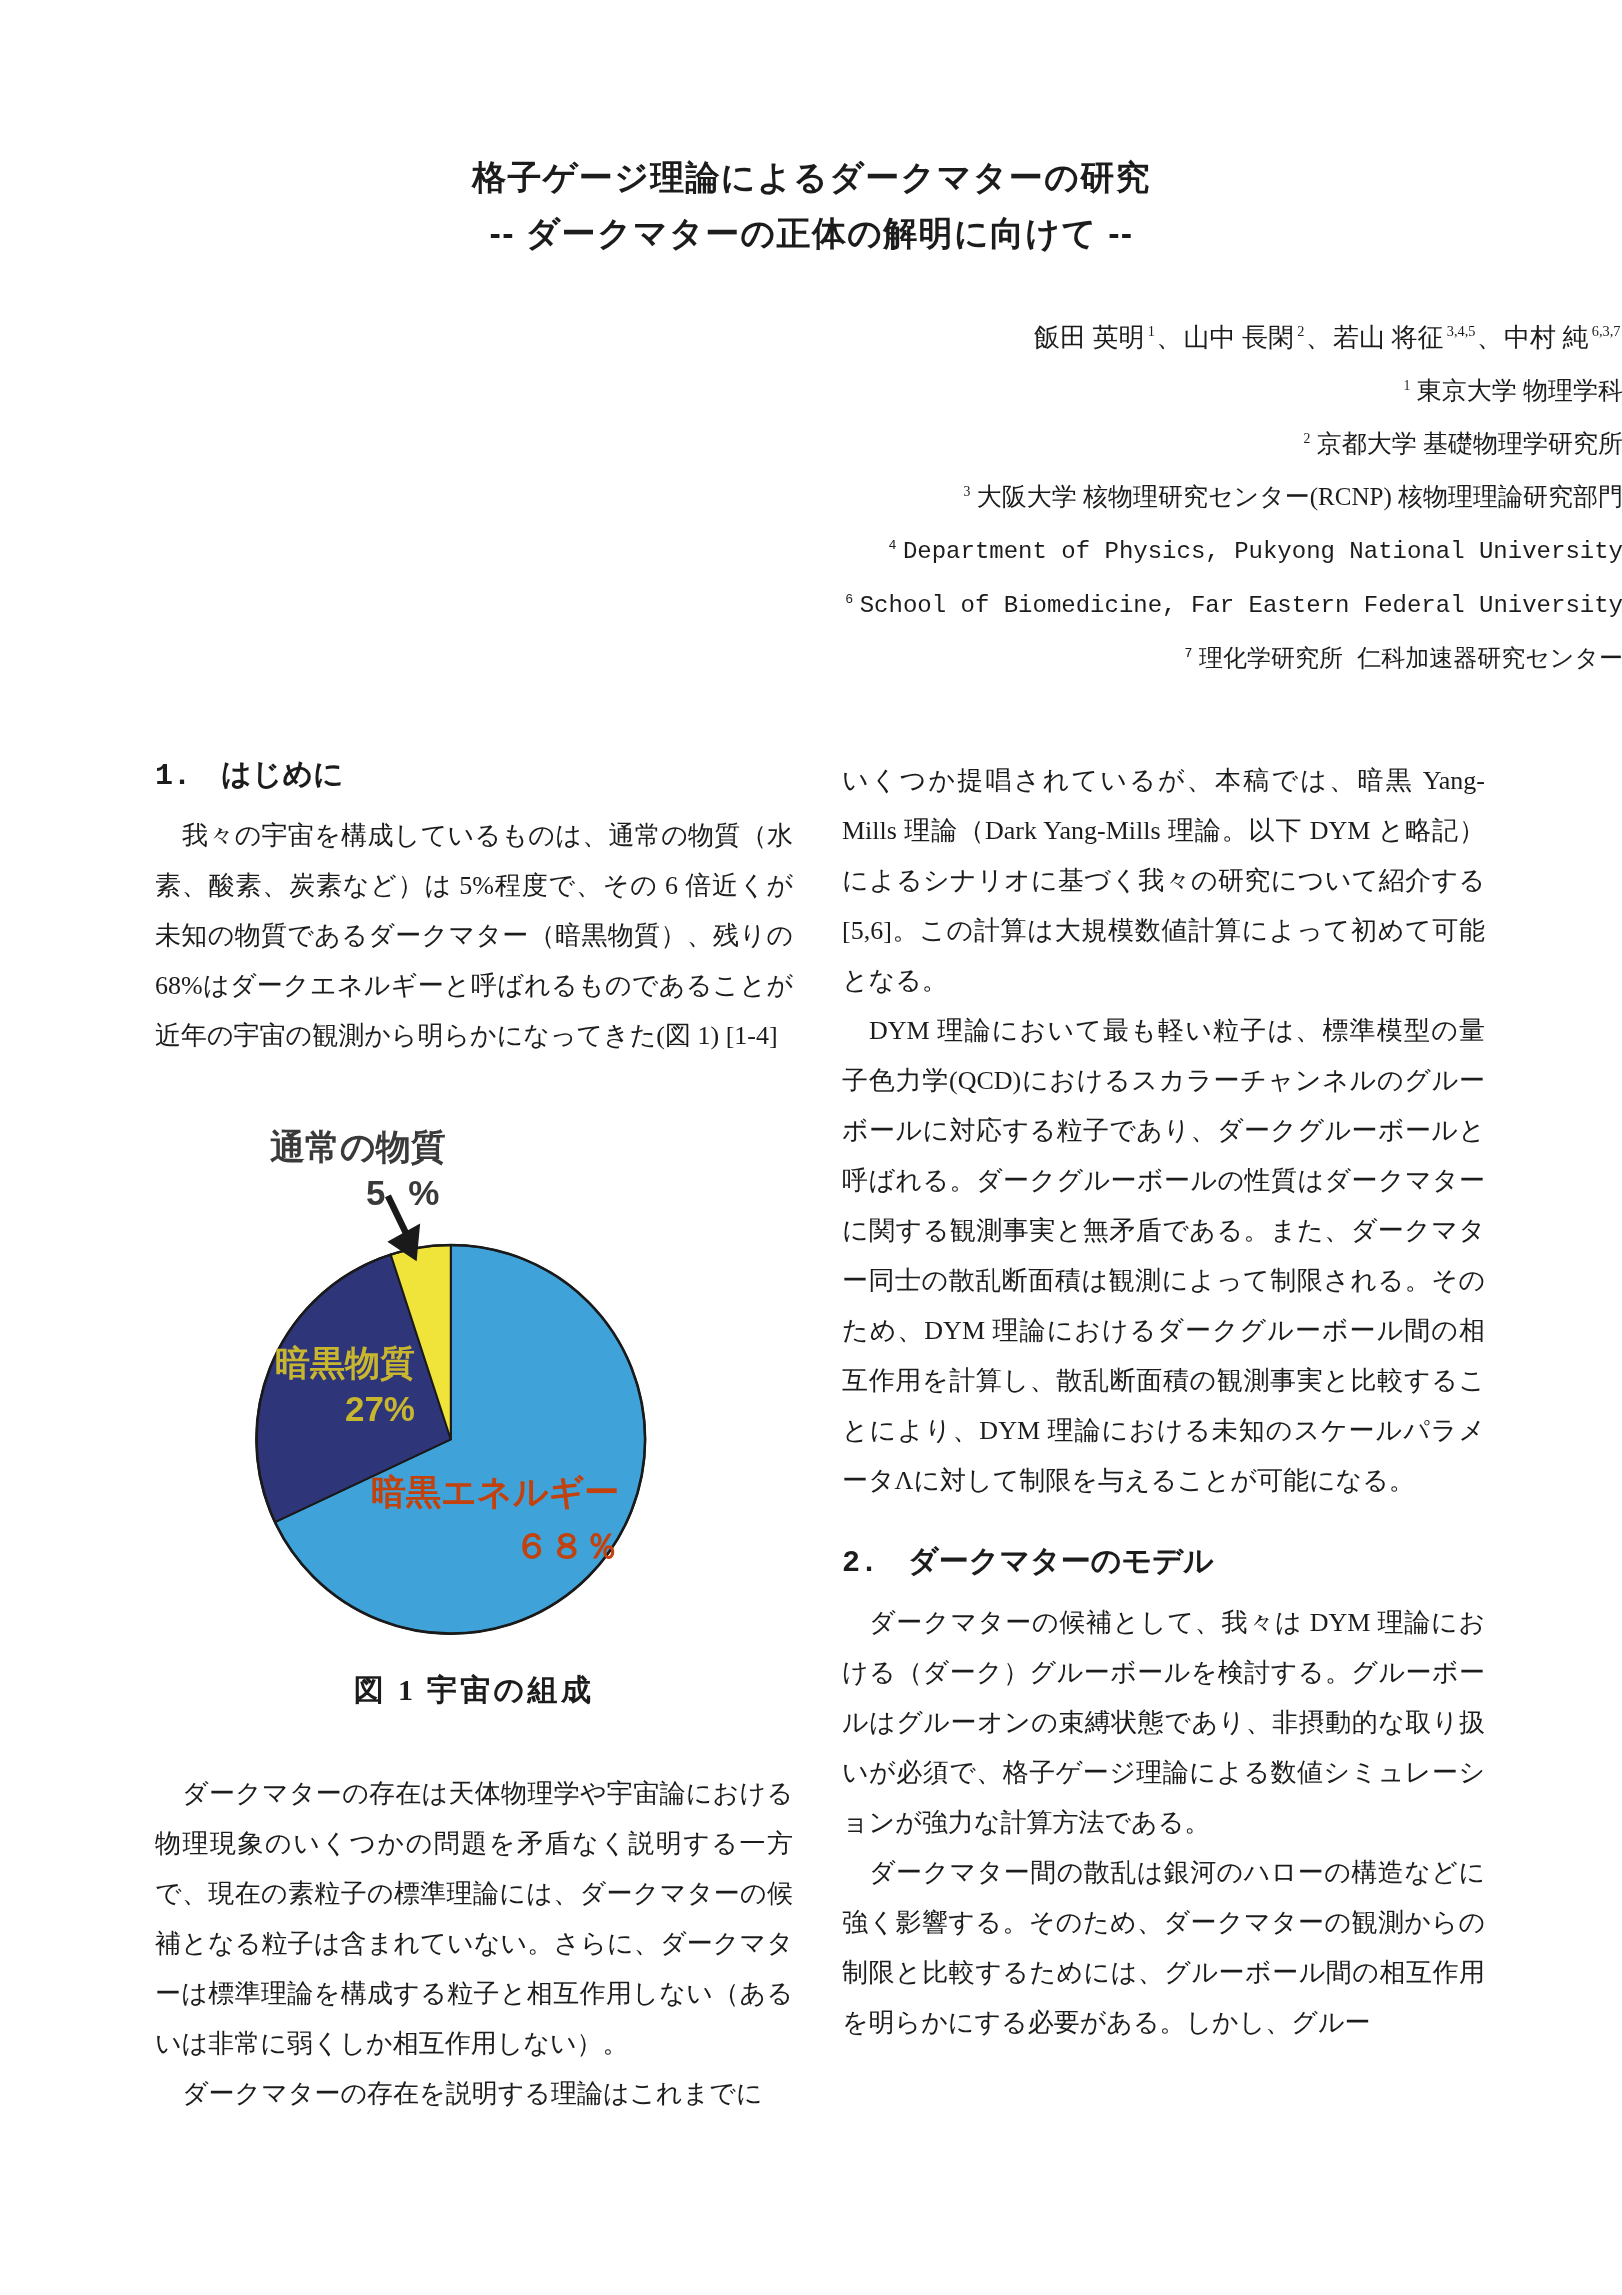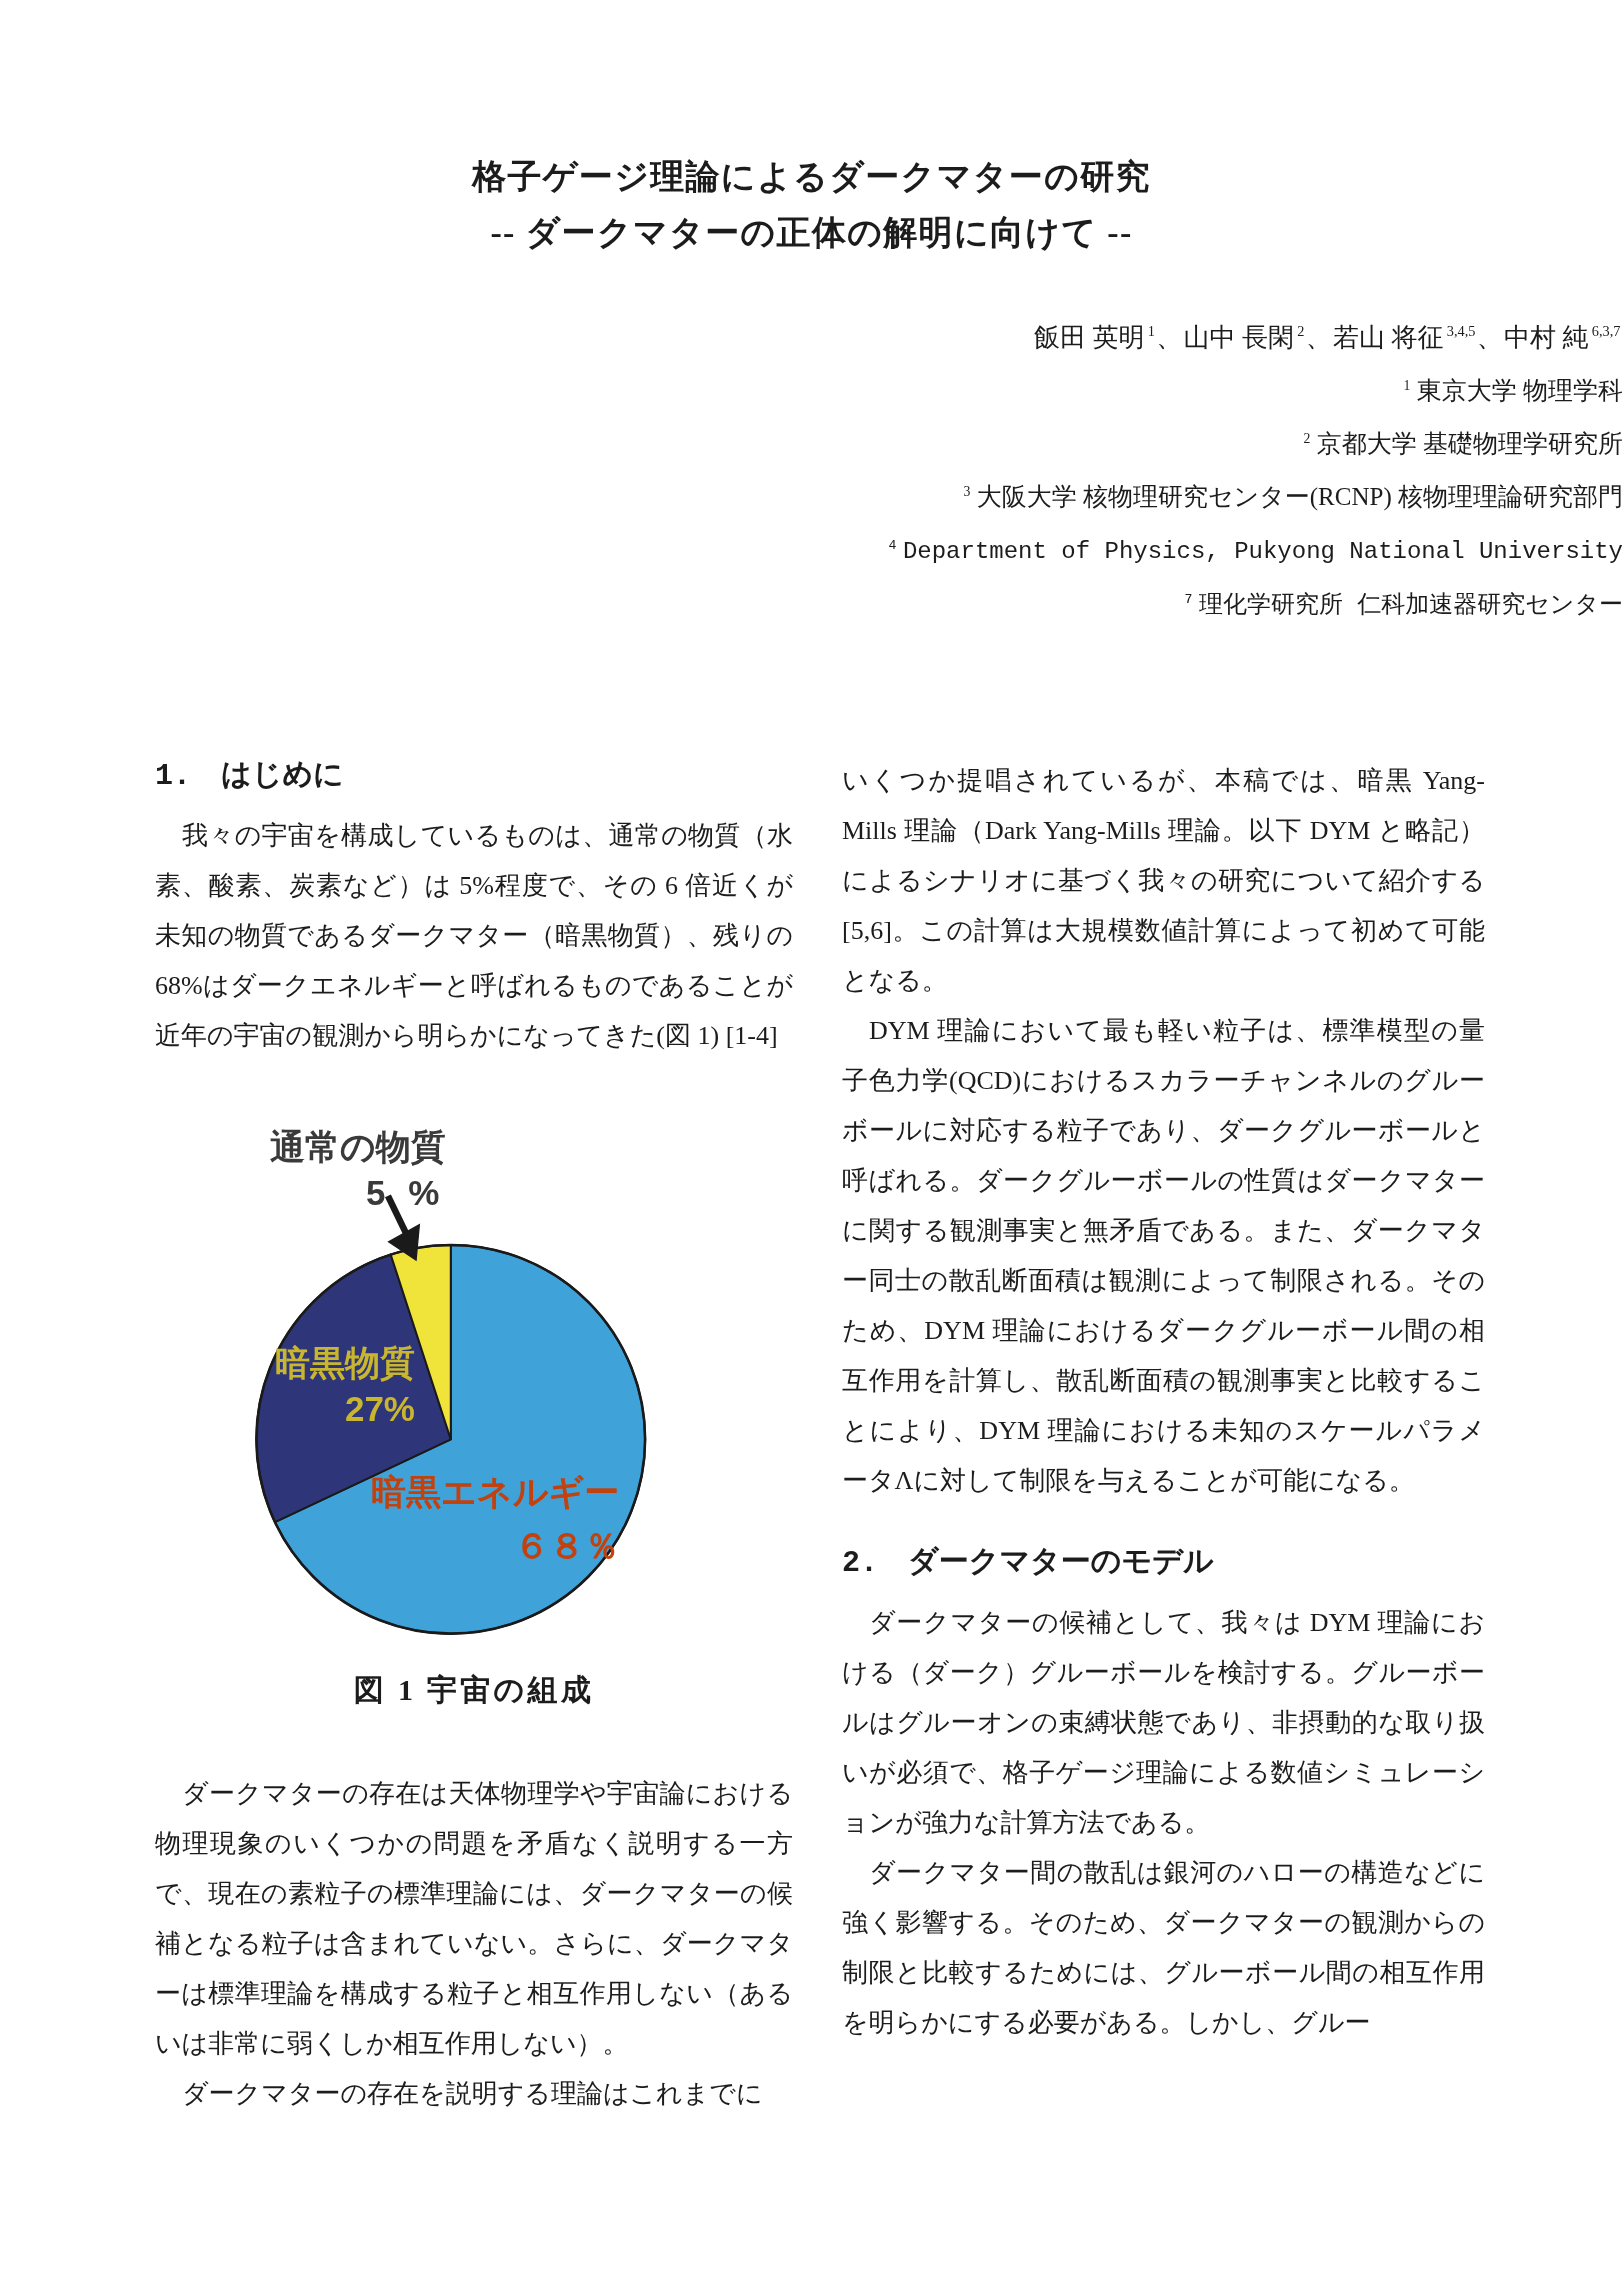--- a/index.html
+++ b/index.html
@@ -3,21 +3,21 @@
 <meta charset="utf-8">
 <style>
   html,body { margin:0; padding:0; background:#888; }
   #page {
     position:relative; width:1623px; height:2295px; background:#ffffff;
     font-family:"Liberation Serif","DejaVu Serif",serif; color:#1c1c1c;
     overflow:hidden;
   }
   
   #title-block { position:absolute; left:0; top:149px; width:100%; text-align:center;
-    font-family:Liberation Serif, serif; font-weight:700;
+    font-family:Liberation Sans, sans-serif; font-weight:700;
     font-size:34px; line-height:56px; letter-spacing:1.3px; }
   #people { position:absolute; left:0; top:307px; width:100%; text-align:right; }
   #author-line { font-size:26px; line-height:48px; white-space:nowrap; }
   #author-line sup { font-size:0.55em; margin-left:3.3px; }
   .author-sep { margin:0 1.3px; }
   #affil-list { font-size:25px; line-height:48px;padding-left:13px; }
   .affil-line sup { font-size:0.55em; margin-right:6.5px; }
   #affil-list .affil-line:nth-child(4),
   #affil-list .affil-line:nth-child(5),
   #affil-list .affil-line:nth-child(6) {
@@ -61,20 +61,21 @@
   <div id="people">
     <div id="author-line">
       
     <span class="author"><span>飯田 英明</span><sup>1</sup><span class="author-sep">、</span></span><span class="author"><span>山中 長閑</span><sup>2</sup><span class="author-sep">、</span></span><span class="author"><span>若山 将征</span><sup>3,4,5</sup><span class="author-sep">、</span></span><span class="author"><span>中村 純</span><sup>6,3,7</sup><span class="author-sep"></span></span></div>
     <div id="affil-list">
 
     <div class="affil-line"><sup>1</sup><span>東京大学 物理学科</span></div>
         <div class="affil-line"><sup>2</sup><span>京都大学 基礎物理学研究所</span></div>
         <div class="affil-line"><sup>3</sup><span>大阪大学 核物理研究センター(RCNP) 核物理理論研究部門</span></div>
         <div class="affil-line"><sup>4</sup><span>Department of Physics, Pukyong National University</span></div>
+        <div class="affil-line"><sup>6</sup><span>School of Biomedicine, Far Eastern Federal University</span></div>
         <div class="affil-line"><sup>7</sup><span>理化学研究所 仁科加速器研究センター</span></div>
       </div>
   </div>
 
   <div id="left-top">
     <h2 class="sec-heading">1.　はじめに</h2>
     <p class="body-para">我々の宇宙を構成しているものは、通常の物質（水素、酸素、炭素など）は 5%程度で、その 6 倍近くが未知の物質であるダークマター（暗黒物質）、残りの 68%はダークエネルギーと呼ばれるものであることが近年の宇宙の観測から明らかになってきた(図 1) [1-4]</p>
   </div>
 
   <figure id="figure1">

